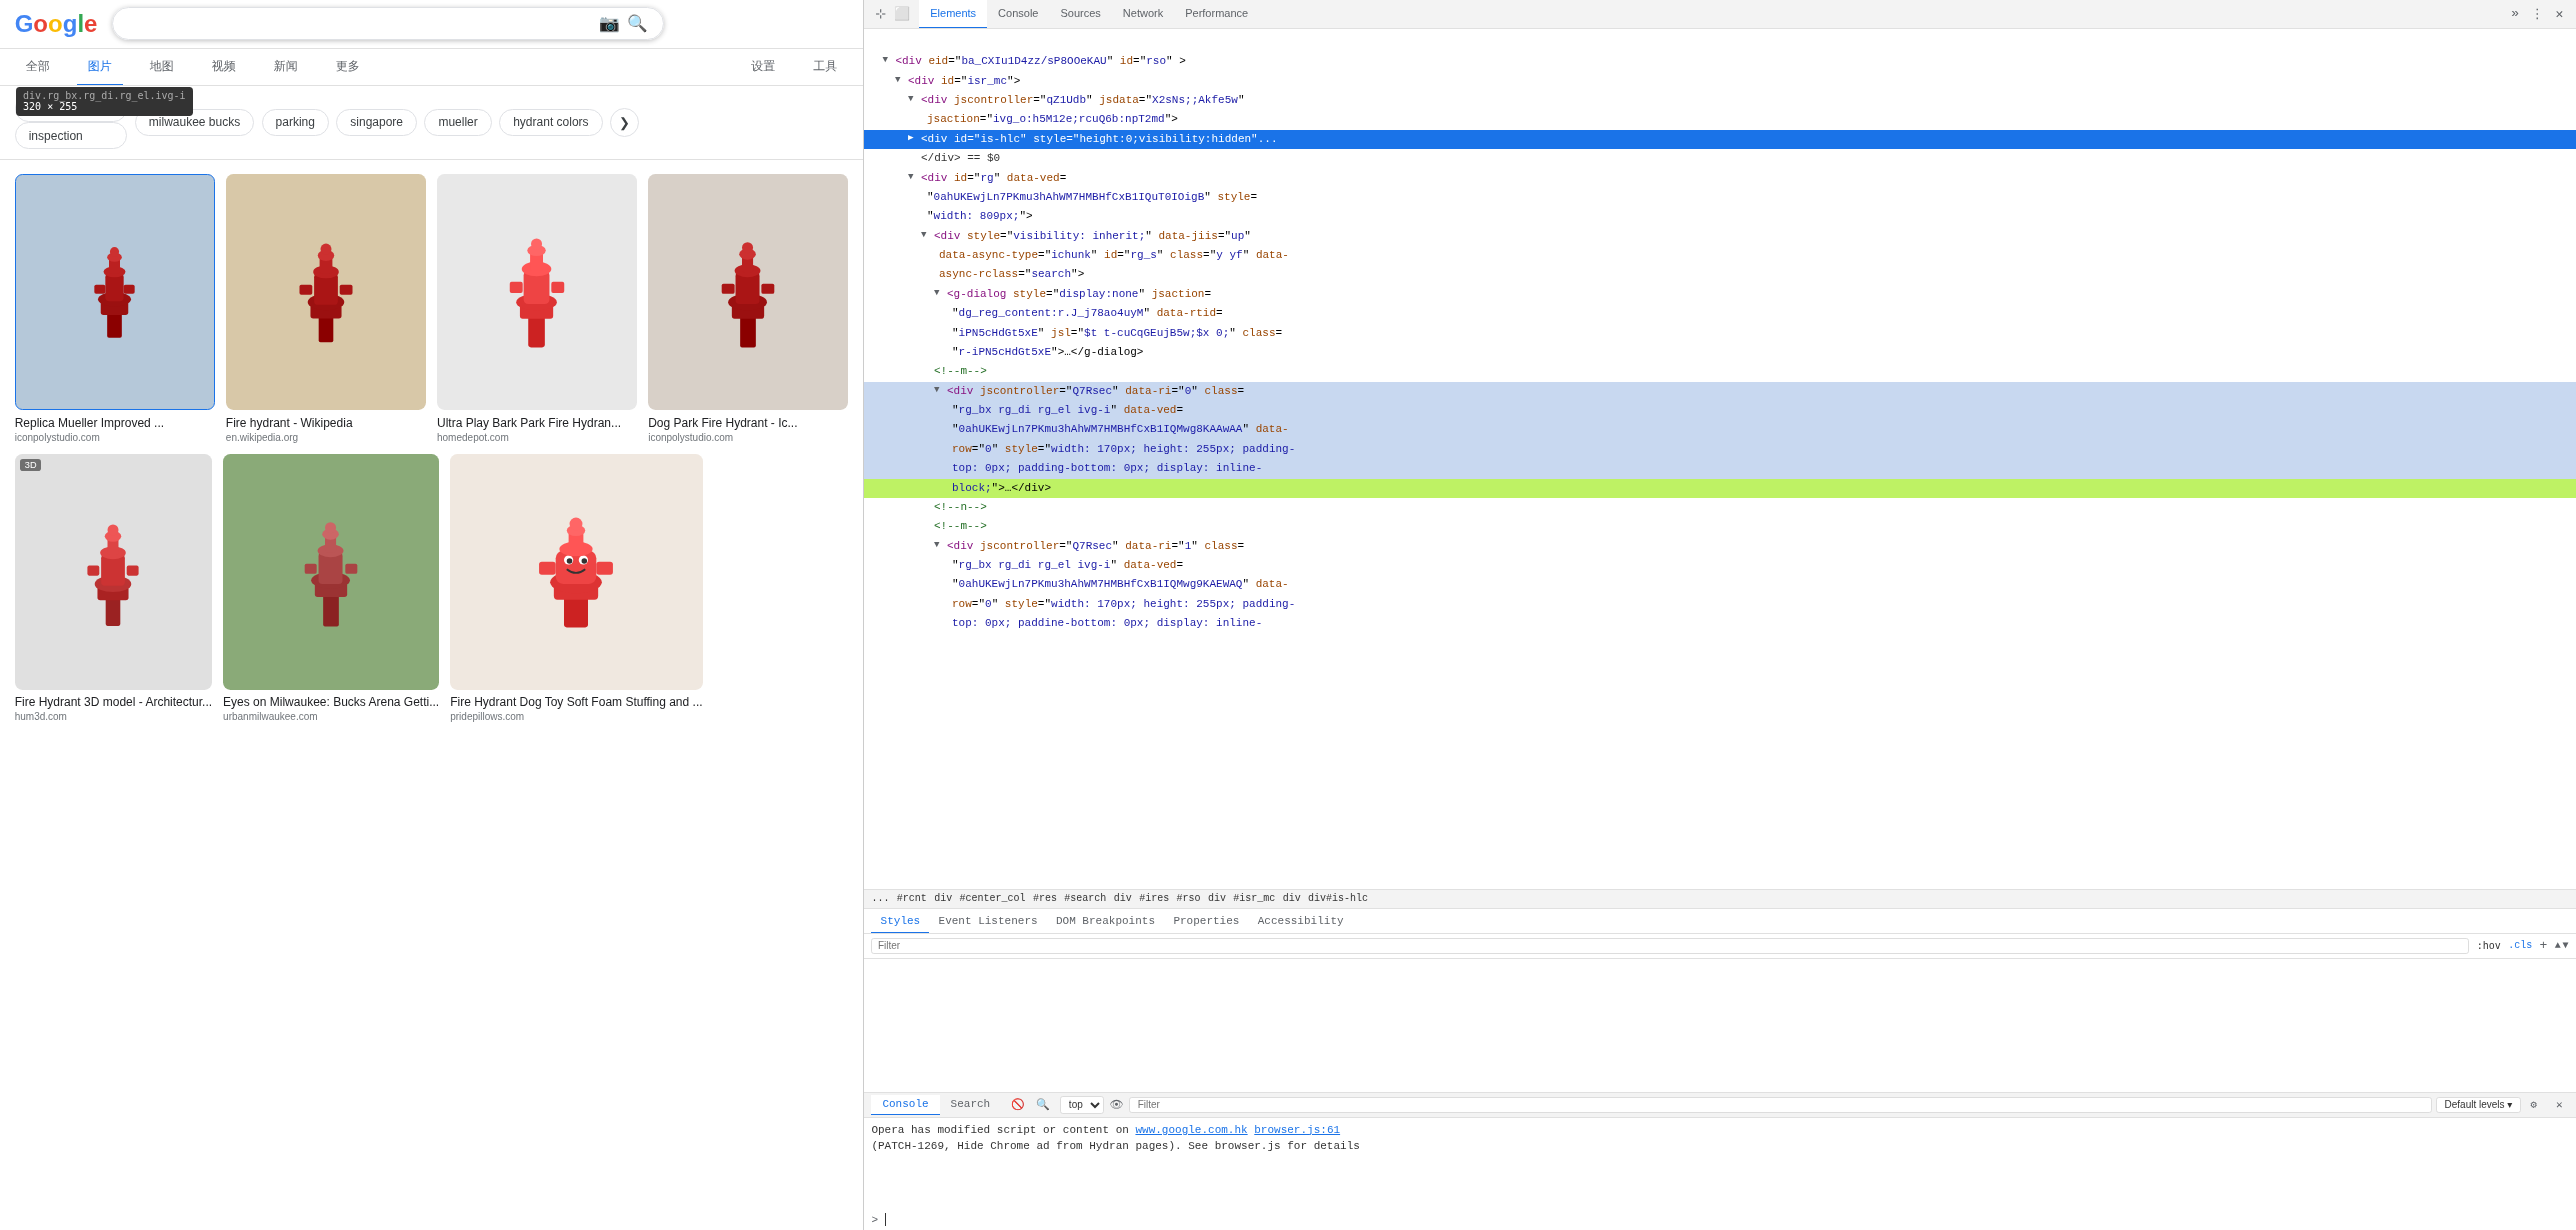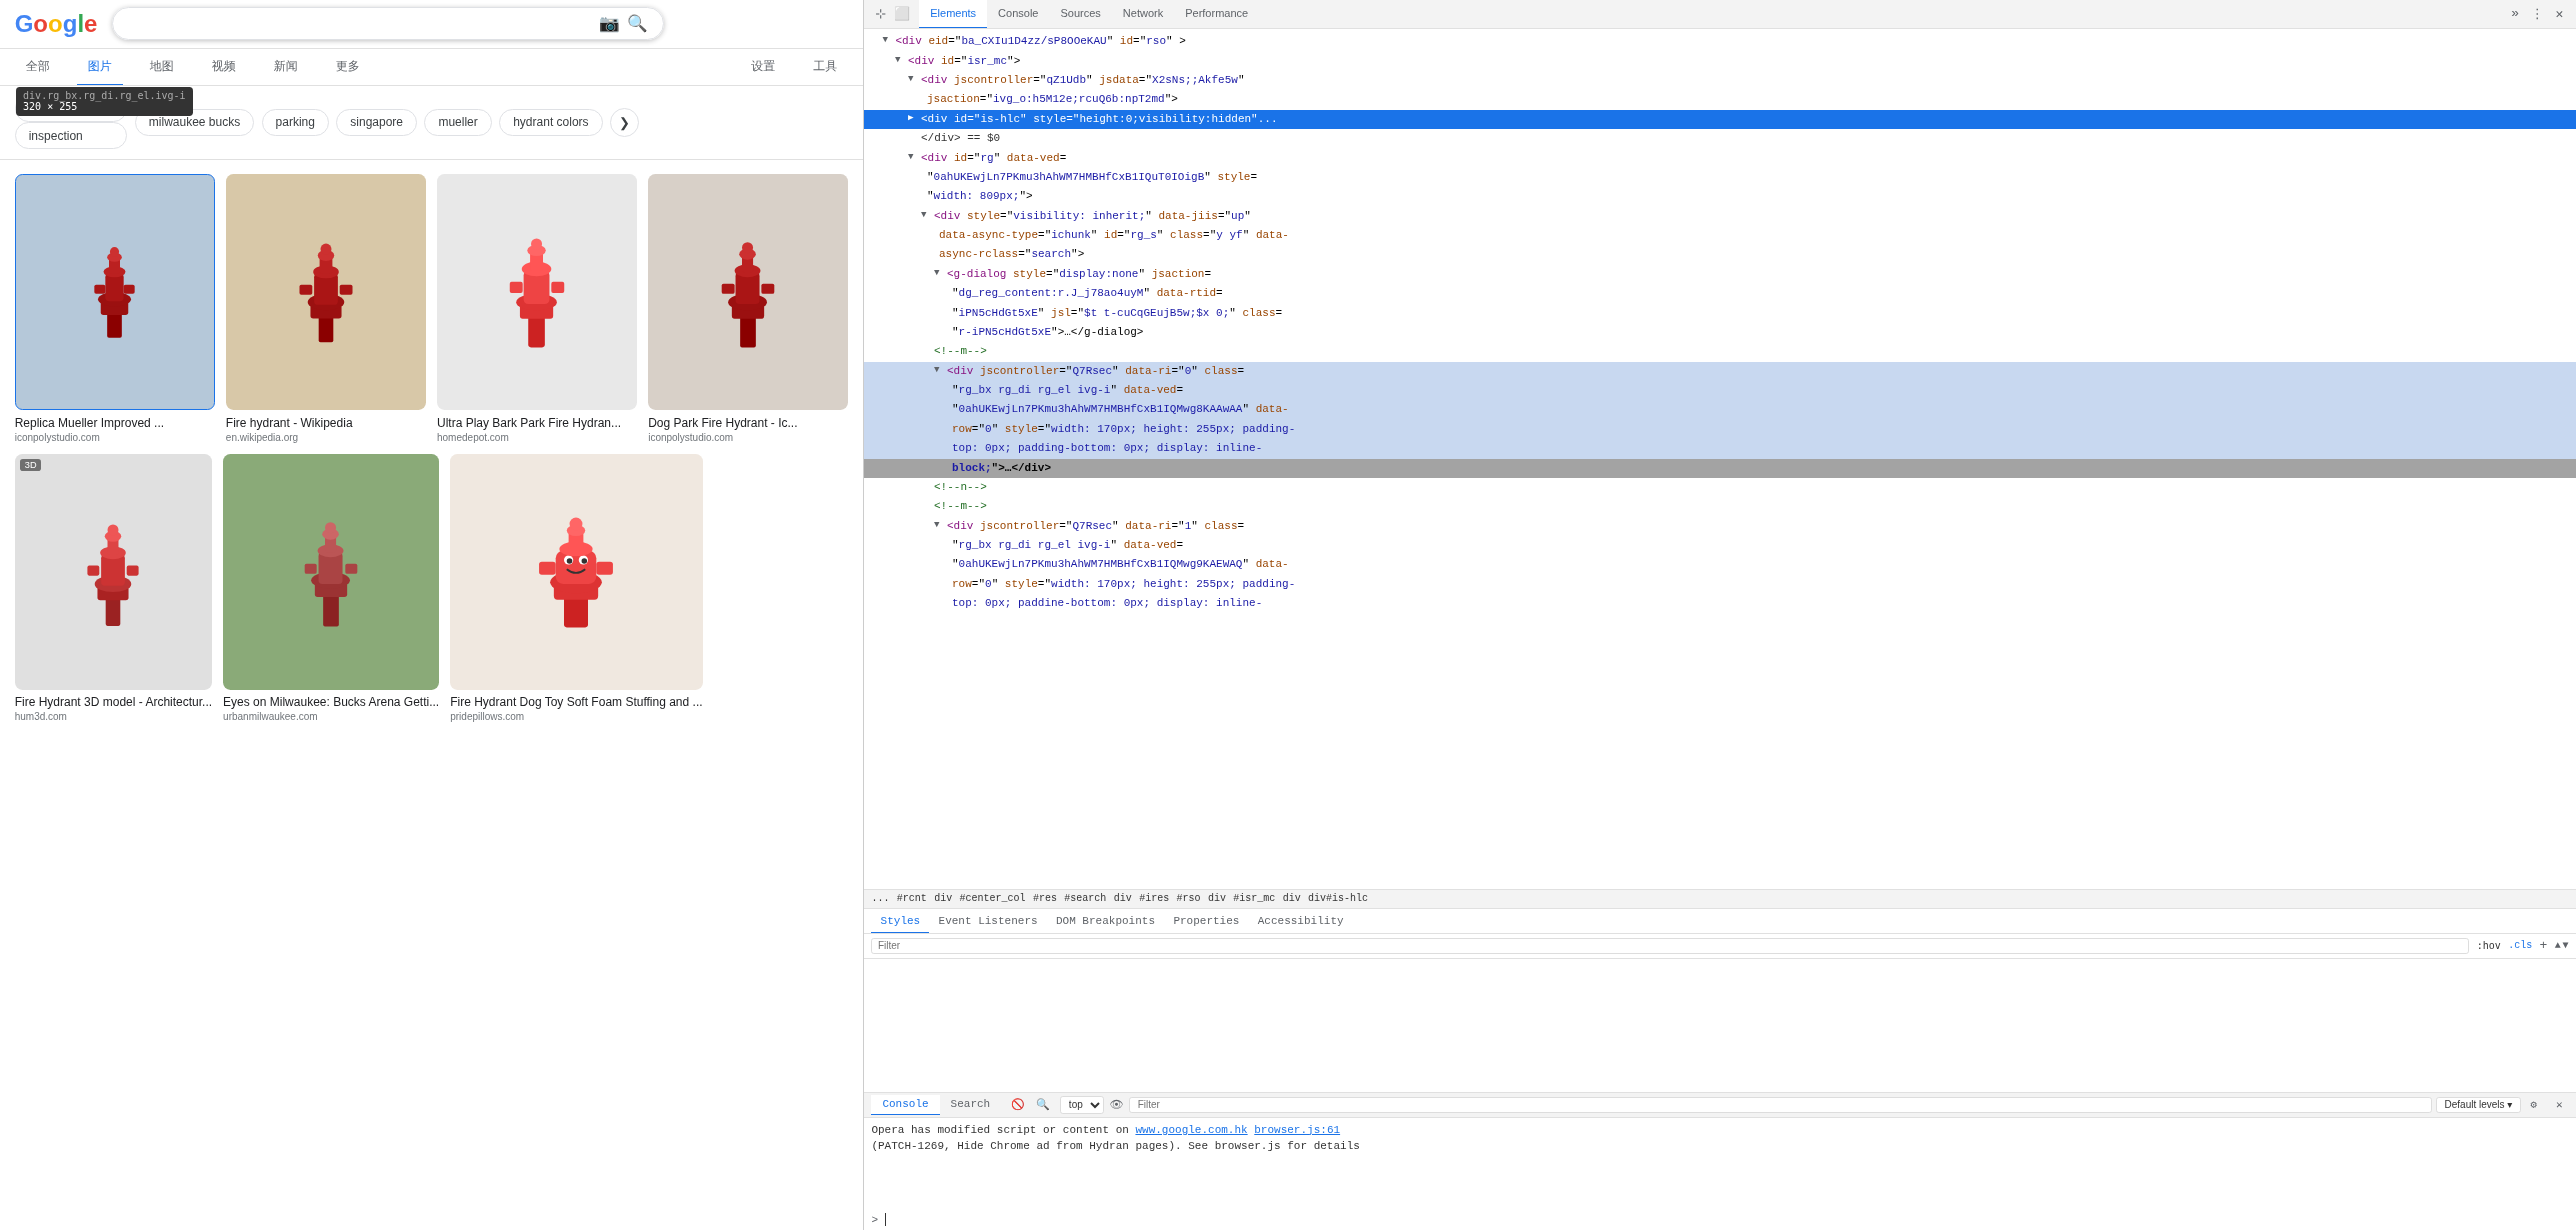--- a/index.html
+++ b/index.html
@@ -45,21 +45,21 @@
     
     
     .devtools-tabs { display: flex; align-items: center; border-bottom: 0.9px solid #e0e0e0; padding: 0 7.4px; background: #f3f3f3; }
     .devtools-tab { padding: 7.4px 11px; font-size: 11px; color: #5f6368; cursor: pointer; border-bottom: 1.8px solid transparent; font-family: Arial, sans-serif; }
     .devtools-tab.active { color: #1a73e8; border-bottom: 1.8px solid #1a73e8; background: #fff; }
     .devtools-tab-icons { display: flex; gap: 3.7px; margin-right: 7.4px; }
     .devtools-icon { width: 18.4px; height: 18.4px; display: flex; align-items: center; justify-content: center; cursor: pointer; color: #5f6368; font-size: 13px; border-radius: 2.8px; }
     .devtools-more { margin-left: auto; display: flex; gap: 3.7px; }
     
     
-    .elements-panel { flex: 1; overflow-y: auto; padding: 3.7px 0; background: #fff; font-size: 11px; }
+    .elements-panel { flex: 1; overflow-y: auto; padding: 3.7px 0; background: #fff; font-size: 11px; margin-top: 20px; }
     .html-line { padding: 0.9px 7.4px 0.9px 0; white-space: pre; cursor: pointer; display: flex; align-items: flex-start; line-height: 1.6; }
     
     .indent { display: inline-block; }
     .tag-name { color: #881280; }
     .attr-name { color: #994500; }
     .attr-value { color: #1a1aa6; }
     .text-content { color: #333; }
     .comment { color: #236e25; }
     .triangle { display: inline-block; cursor: pointer; font-size: 9.2px; color: #5f6368; width: 13px; }
     .triangle.open::before { content: '▼'; }
@@ -502,21 +502,21 @@
         <span class="indent" style="padding-left:88px;"></span>
         <span class="attr-name">row</span><span>="</span><span class="attr-value">0</span><span>" </span>
         <span class="attr-name">style</span><span>="</span><span class="attr-value">width: 170px; height: 255px; padding-</span>
       </div>
 
       <div class="html-line" style="background:#c8d8f0;">
         <span class="indent" style="padding-left:88px;"></span>
         <span class="attr-value">top: 0px; padding-bottom: 0px; display: inline-</span>
       </div>
 
-      <div class="html-line" style="background:#a3a3a3;font-weight:bold;">
+      <div class="html-line" style="background:#bef264;">
         <span class="indent" style="padding-left:88px;"></span>
         <span class="attr-value">block;</span><span>"&gt;…&lt;/div&gt;</span>
       </div>
 
       <div class="html-line">
         <span class="indent" style="padding-left:70px;"></span>
         <span class="comment">&lt;!--n--&gt;</span>
       </div>
 
       <div class="html-line">

